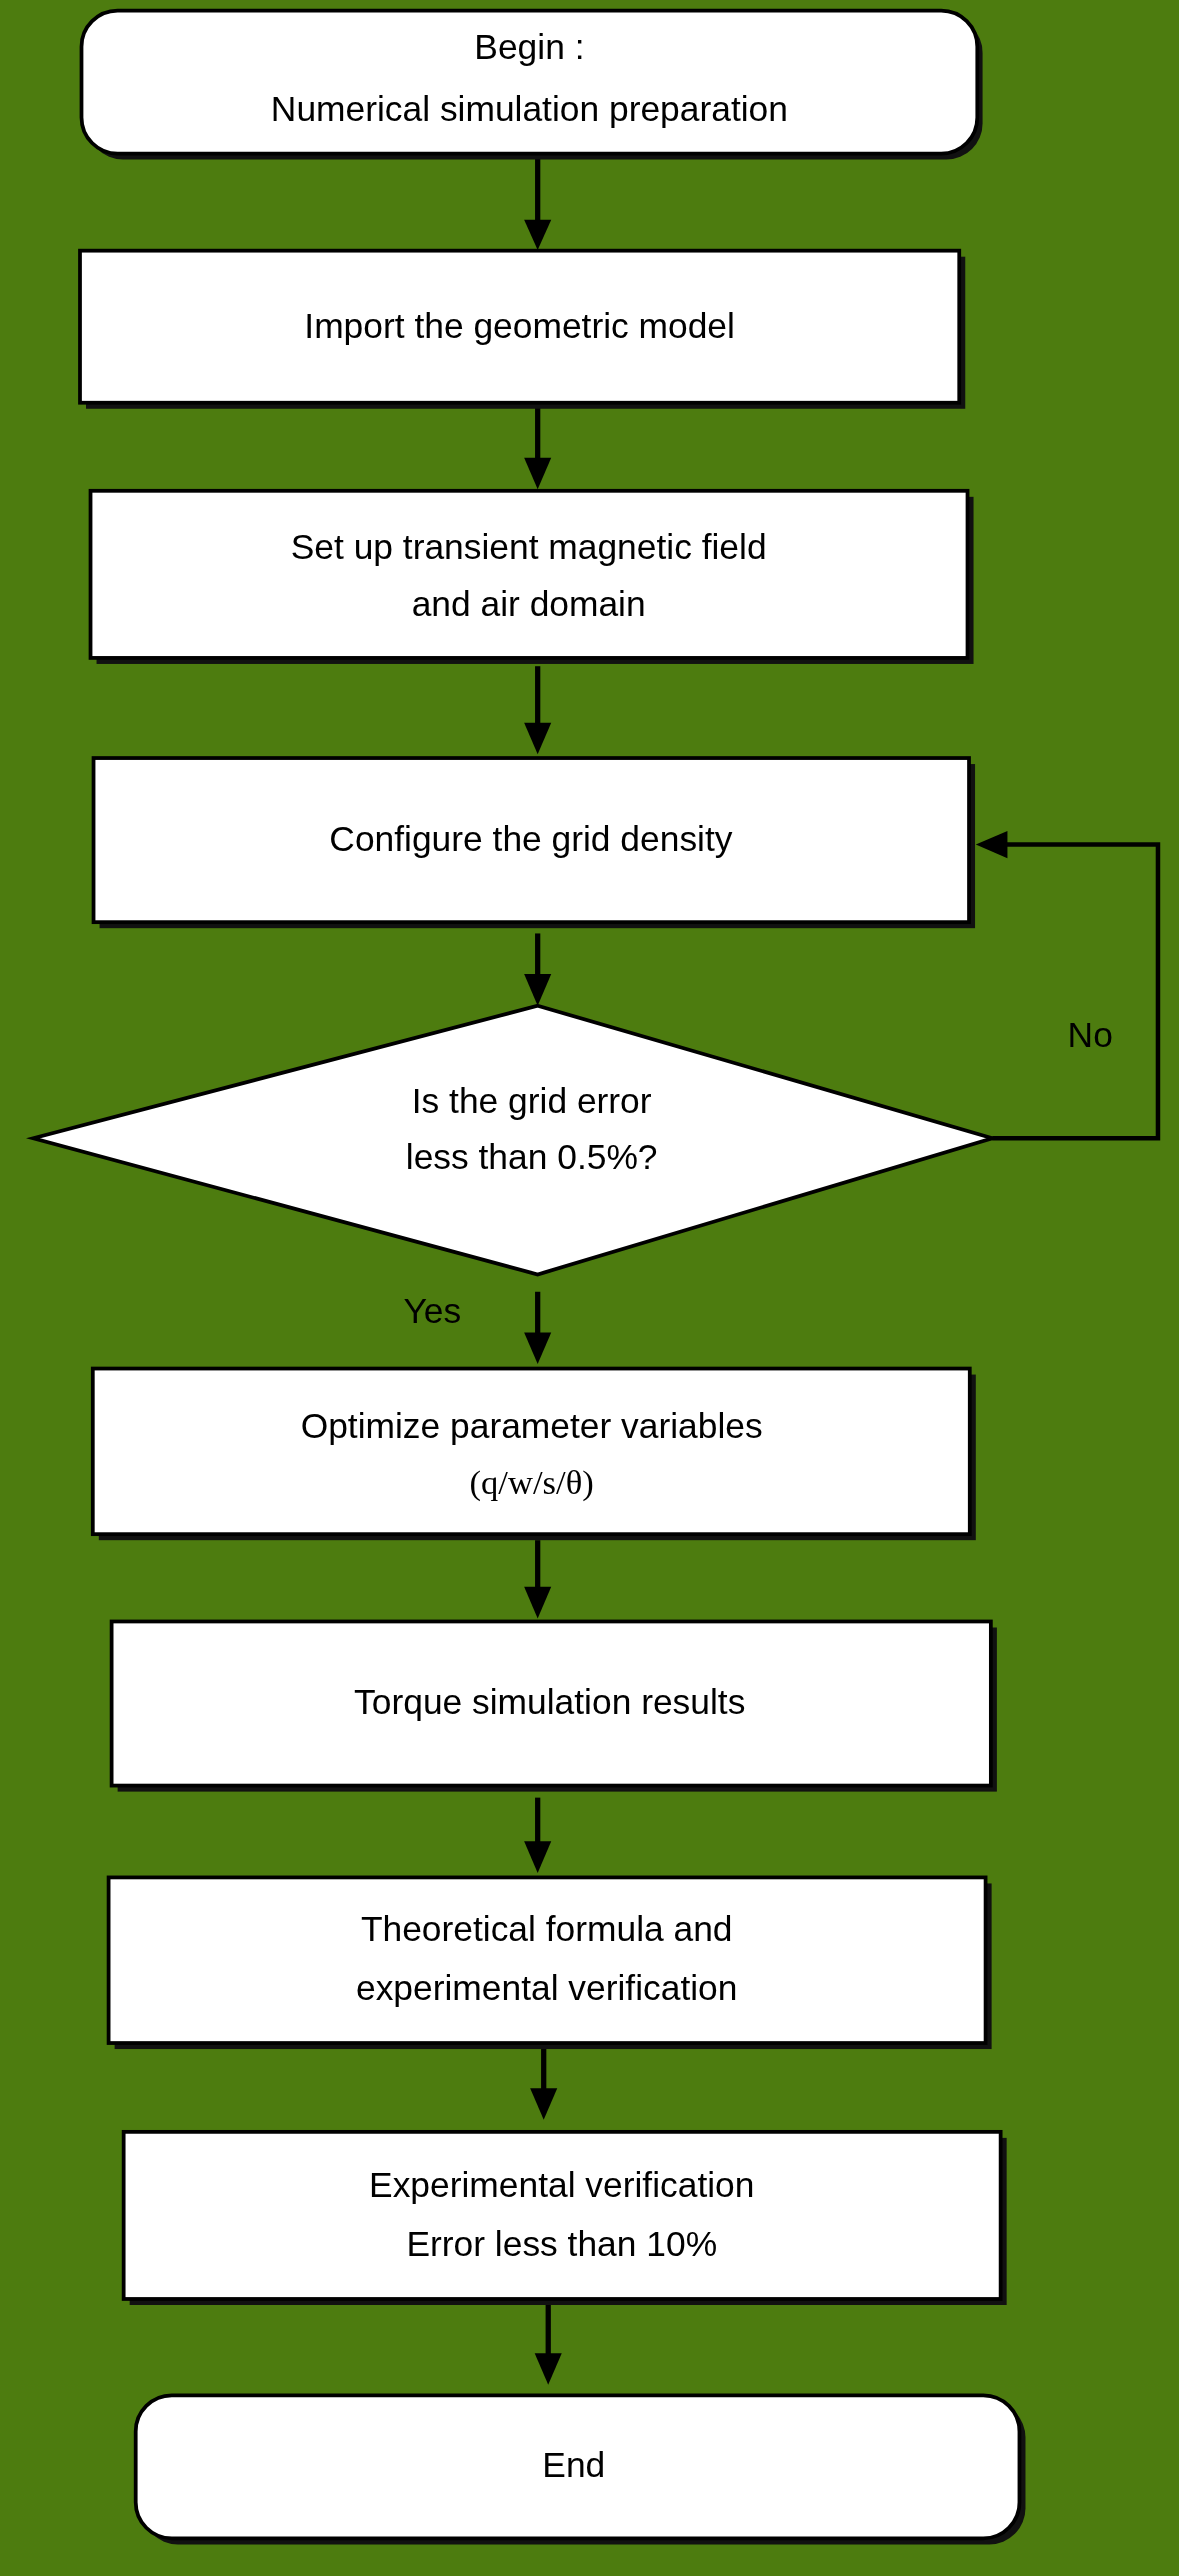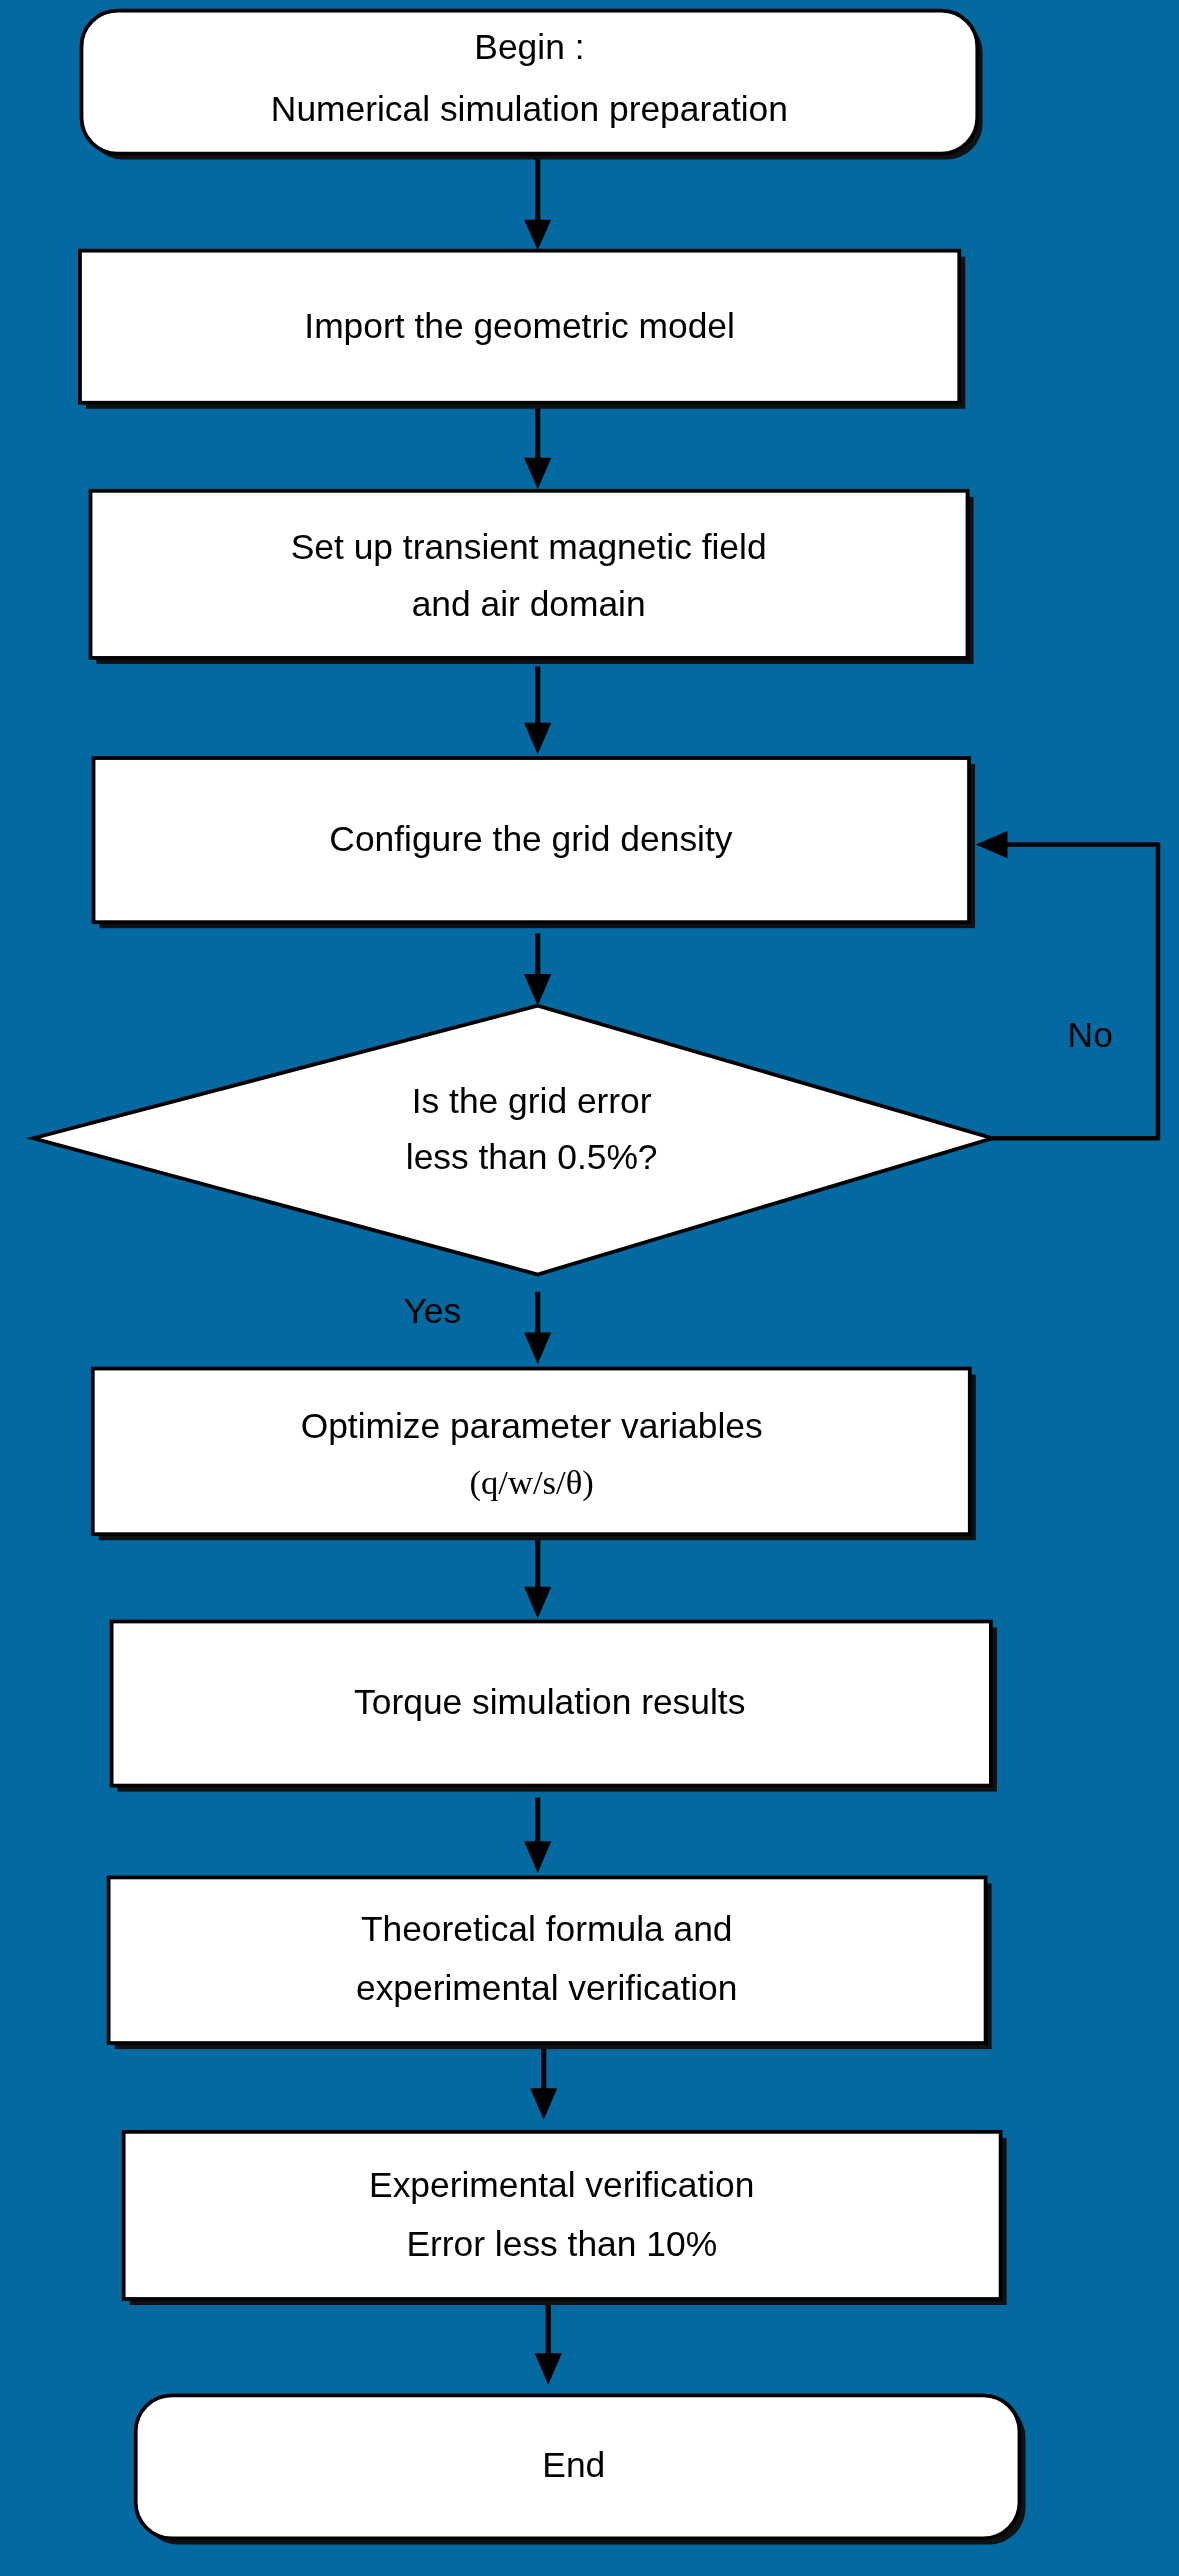--- a/index.html
+++ b/index.html
@@ -10,21 +10,21 @@
   body {
     width: 1180px;
     height: 2576px;
     overflow: hidden;
     font-family: "Liberation Sans", sans-serif;
   }
   #flowchart-root {
     position: relative;
     width: 1180px;
     height: 2576px;
-    background: #0369a1;
+    background: #4d7c0f;
   }
   svg#flow-svg {
     position: absolute;
     top: 0;
     left: 0;
     width: 1180px;
     height: 2576px;
     display: block;
   }
   .node-shape {

